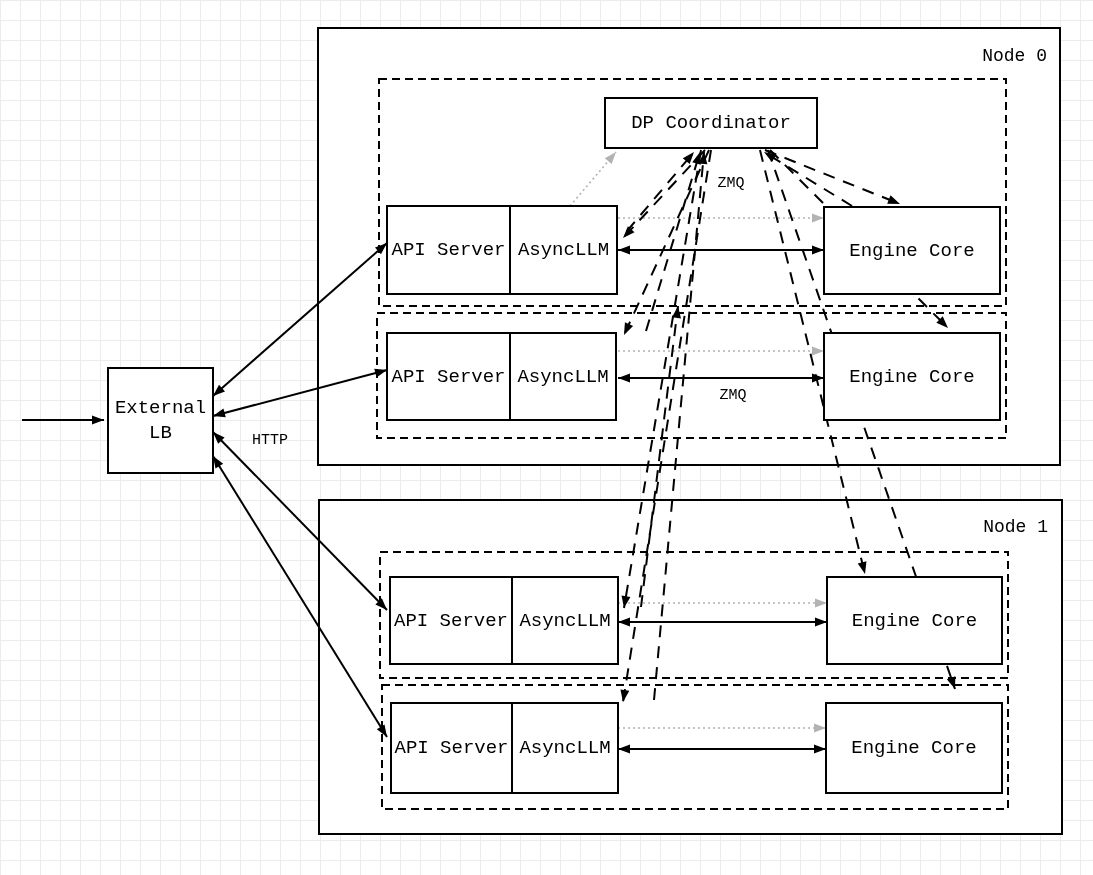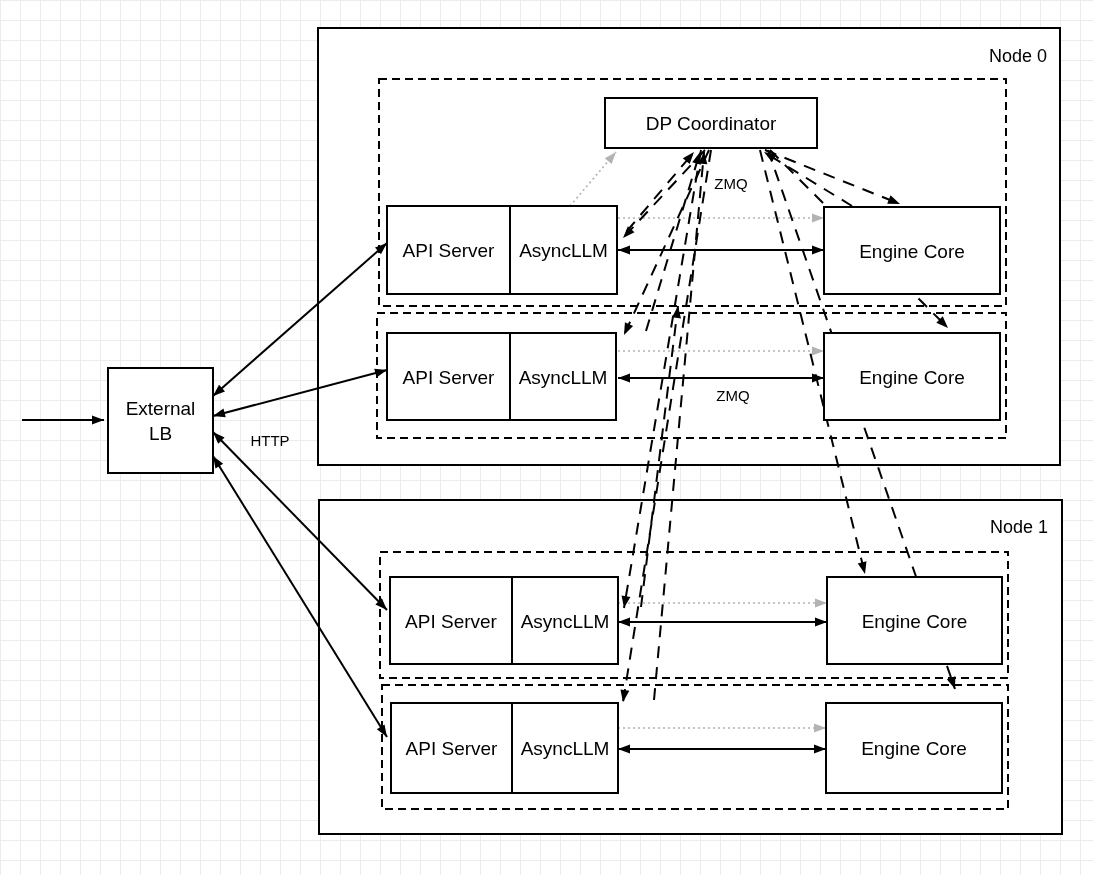--- a/index.html
+++ b/index.html
@@ -6,21 +6,21 @@
   body{
     width:1093px;height:875px;
     background-color:#ffffff;
     background-image:
       linear-gradient(#ececec 1px, transparent 1px),
       linear-gradient(90deg, #ececec 1px, transparent 1px);
     background-size:20px 20px;
     font-family:"Liberation Sans", sans-serif;
     overflow:hidden;
   }
-  #stage{position:relative;width:1093px;height:619px;}
+  #stage{position:relative;width:1093px;height:619px;font-family:Liberation Mono, monospace;}
   svg{position:absolute;left:0;top:0;}
   .group{fill:#ffffff;stroke:#000000;stroke-width:2;}
   .container{fill:none;stroke:#000000;stroke-width:2;stroke-dasharray:8 5;}
   .box{fill:#ffffff;stroke:#000000;stroke-width:2;}
   .divider{stroke:#000000;stroke-width:2;}
   .edge-solid{stroke:#000000;stroke-width:2;fill:none;}
   .edge-dashed{stroke:#000000;stroke-width:2;fill:none;stroke-dasharray:12 9;}
   .edge-dotted{stroke:#b3b3b3;stroke-width:1.6;fill:none;stroke-dasharray:2 3;}
   text{fill:#000000;}
   .box-label{font-size:19px;}

